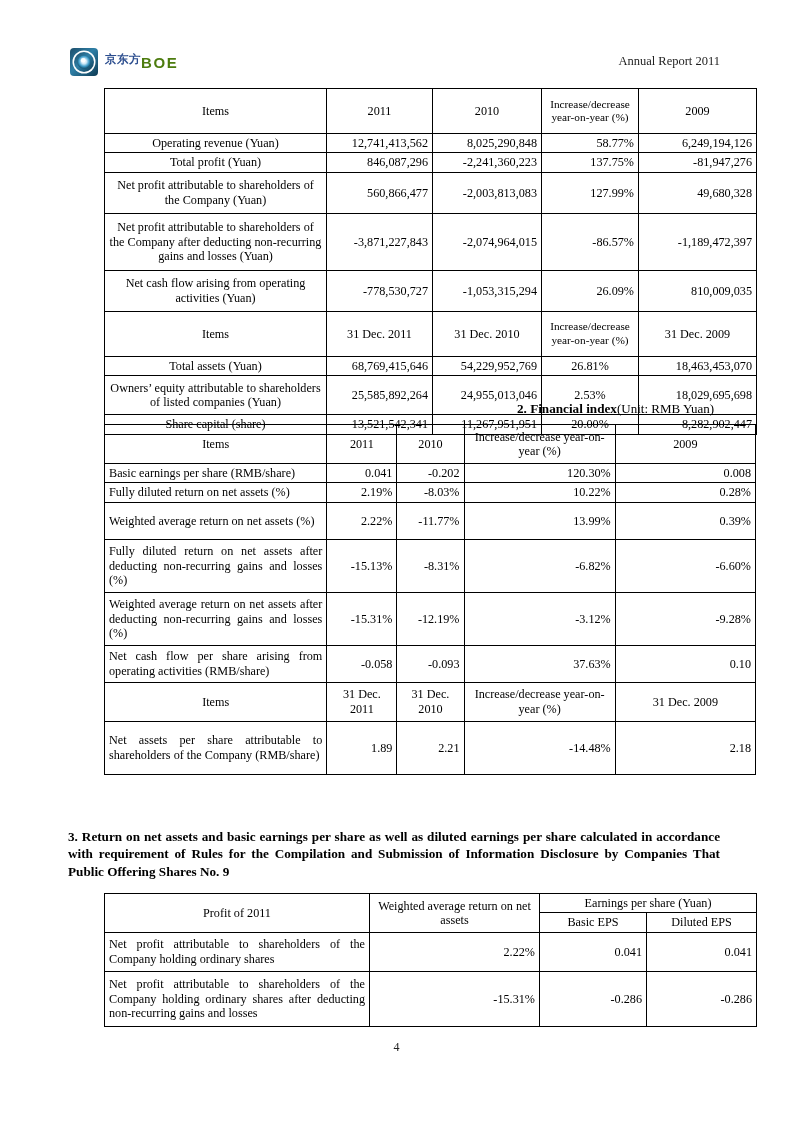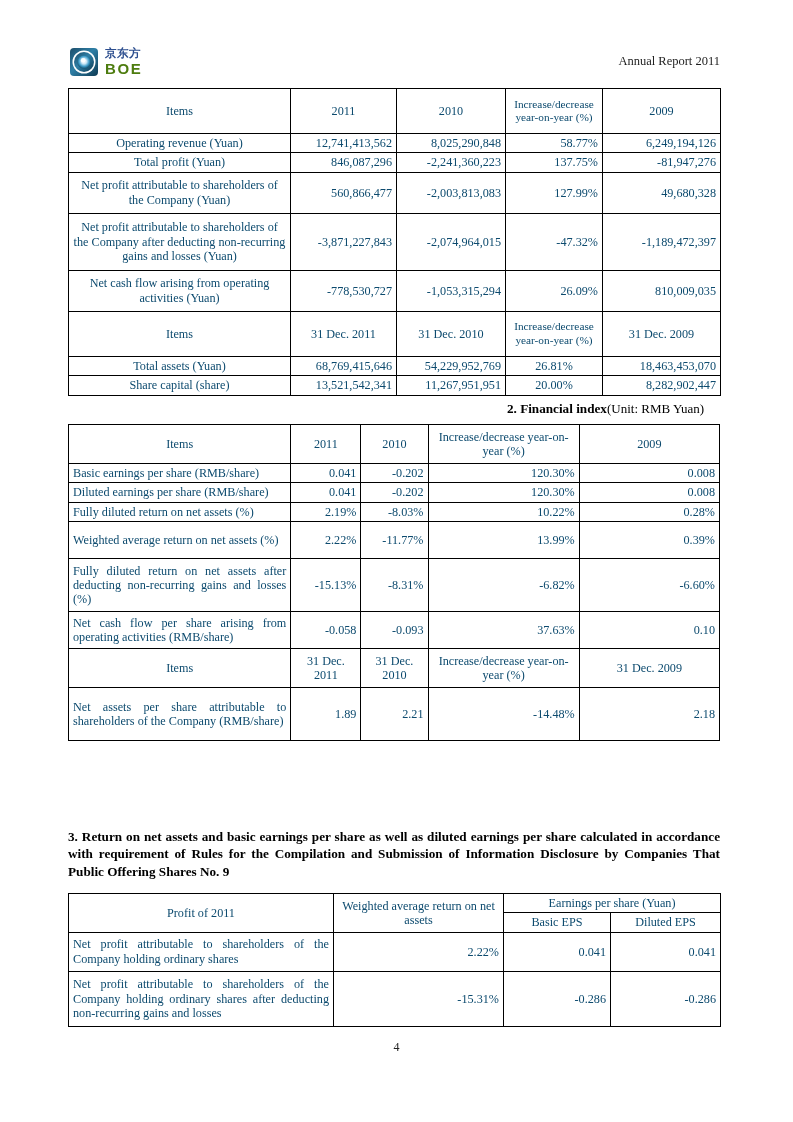--- a/index.html
+++ b/index.html
@@ -35,21 +35,21 @@
     align-items: center;
     gap: 5px;
   }
   .logo-mark {
     width: 32px;
     height: 32px;
     flex: 0 0 32px;
   }
   .logo-text {
     display: flex;
-    flex-direction: column;
+    flex-direction: row;
     justify-content: center;
     line-height: 1.02;
   }
   .logo-cn {
     font-family: "DejaVu Sans", sans-serif;
     font-size: 11.5px;
     color: #2b4d8e;
     letter-spacing: 0.5px;
     font-weight: 600;
   }
@@ -69,21 +69,22 @@
     color: #1d1d1d;
     white-space: nowrap;
   }
 
   
   table.doc {
     position: absolute;
     border-collapse: collapse;
     table-layout: fixed;
     font-size: 12.2px;
-    color: #0c4a6e;
+    color: #000000;
+    margin-left: 36px;
   }
   table.doc td {
     border: 1px solid #000;
     padding: 2px 4px;
     vertical-align: middle;
     line-height: 1.18;
   }
   .c  { text-align: center; }
   .r  { text-align: right; }
   .l  { text-align: left; }
@@ -101,21 +102,21 @@
     color: #000;
   }
   #sec2 {
     left: 74px;
     top: 401px;
     width: 646px;
     display: flex;
     justify-content: flex-end;
     align-items: baseline;
   }
-  #sec2 .unit { font-weight: normal; font-size: 13px; margin-right: 16px; }
+  #sec2 .unit { font-weight: normal; font-size: 13px; margin-right: 6px; }
   #sec3 {
     left: 68px;
     top: 828px;
     width: 652px;
     line-height: 1.32;
     text-align: justify;
     text-align-last: left;
   }
 
   .page-num {
@@ -199,21 +200,21 @@
         <td class="c" style="height:36px">Net profit attributable to shareholders of the Company (Yuan)</td>
         <td class="r">560,866,477</td>
         <td class="r">-2,003,813,083</td>
         <td class="r">127.99%</td>
         <td class="r">49,680,328</td>
       </tr>
       <tr>
         <td class="c" style="height:52px">Net profit attributable to shareholders of the Company after deducting non-recurring gains and losses (Yuan)</td>
         <td class="r">-3,871,227,843</td>
         <td class="r">-2,074,964,015</td>
-        <td class="r">-47.32%</td>
+        <td class="r">-86.57%</td>
         <td class="r">-1,189,472,397</td>
       </tr>
       <tr>
         <td class="c" style="height:36px">Net cash flow arising from operating activities (Yuan)</td>
         <td class="r">-778,530,727</td>
         <td class="r">-1,053,315,294</td>
         <td class="r">26.09%</td>
         <td class="r">810,009,035</td>
       </tr>
       <tr>
@@ -222,20 +223,27 @@
         <td class="c">31 Dec. 2010</td>
         <td class="c" style="font-size:11.3px">Increase/decrease year-on-year (%)</td>
         <td class="c">31 Dec. 2009</td>
       </tr>
       <tr>
         <td class="c">Total assets (Yuan)</td>
         <td class="r">68,769,415,646</td>
         <td class="r">54,229,952,769</td>
         <td class="c">26.81%</td>
         <td class="r">18,463,453,070</td>
+      </tr>
+      <tr>
+        <td class="c" style="height:34px">Owners’ equity attributable to shareholders of listed companies (Yuan)</td>
+        <td class="r">25,585,892,264</td>
+        <td class="r">24,955,013,046</td>
+        <td class="c">2.53%</td>
+        <td class="r">18,029,695,698</td>
       </tr>
       <tr>
         <td class="c">Share capital (share)</td>
         <td class="r">13,521,542,341</td>
         <td class="r">11,267,951,951</td>
         <td class="c">20.00%</td>
         <td class="r">8,282,902,447</td>
       </tr>
     </tbody>
   </table>
@@ -262,46 +270,46 @@
         <td class="c">2009</td>
       </tr>
       <tr>
         <td class="l">Basic earnings per share (RMB/share)</td>
         <td class="r">0.041</td>
         <td class="r">-0.202</td>
         <td class="r">120.30%</td>
         <td class="r">0.008</td>
       </tr>
       <tr>
-        <td class="l">Diluted earnings per share (RMB/share)</td>
-        <td class="r">0.041</td>
-        <td class="r">-0.202</td>
-        <td class="r">120.30%</td>
-        <td class="r">0.008</td>
-      </tr>
-      <tr>
         <td class="l">Fully diluted return on net assets (%)</td>
         <td class="r">2.19%</td>
         <td class="r">-8.03%</td>
         <td class="r">10.22%</td>
         <td class="r">0.28%</td>
       </tr>
       <tr>
         <td class="jl" style="height:32px">Weighted average return on net assets (%)</td>
         <td class="r">2.22%</td>
         <td class="r">-11.77%</td>
         <td class="r">13.99%</td>
         <td class="r">0.39%</td>
       </tr>
       <tr>
         <td class="jl" style="height:48px">Fully diluted return on net assets after deducting non-recurring gains and losses (%)</td>
         <td class="r">-15.13%</td>
         <td class="r">-8.31%</td>
         <td class="r">-6.82%</td>
         <td class="r">-6.60%</td>
+      </tr>
+      <tr>
+        <td class="jl" style="height:48px">Weighted average return on net assets after deducting non-recurring gains and losses (%)</td>
+        <td class="r">-15.31%</td>
+        <td class="r">-12.19%</td>
+        <td class="r">-3.12%</td>
+        <td class="r">-9.28%</td>
       </tr>
       <tr>
         <td class="jl" style="height:32px">Net cash flow per share arising from operating activities (RMB/share)</td>
         <td class="r">-0.058</td>
         <td class="r">-0.093</td>
         <td class="r">37.63%</td>
         <td class="r">0.10</td>
       </tr>
       <tr>
         <td class="c" style="height:34px">Items</td>

